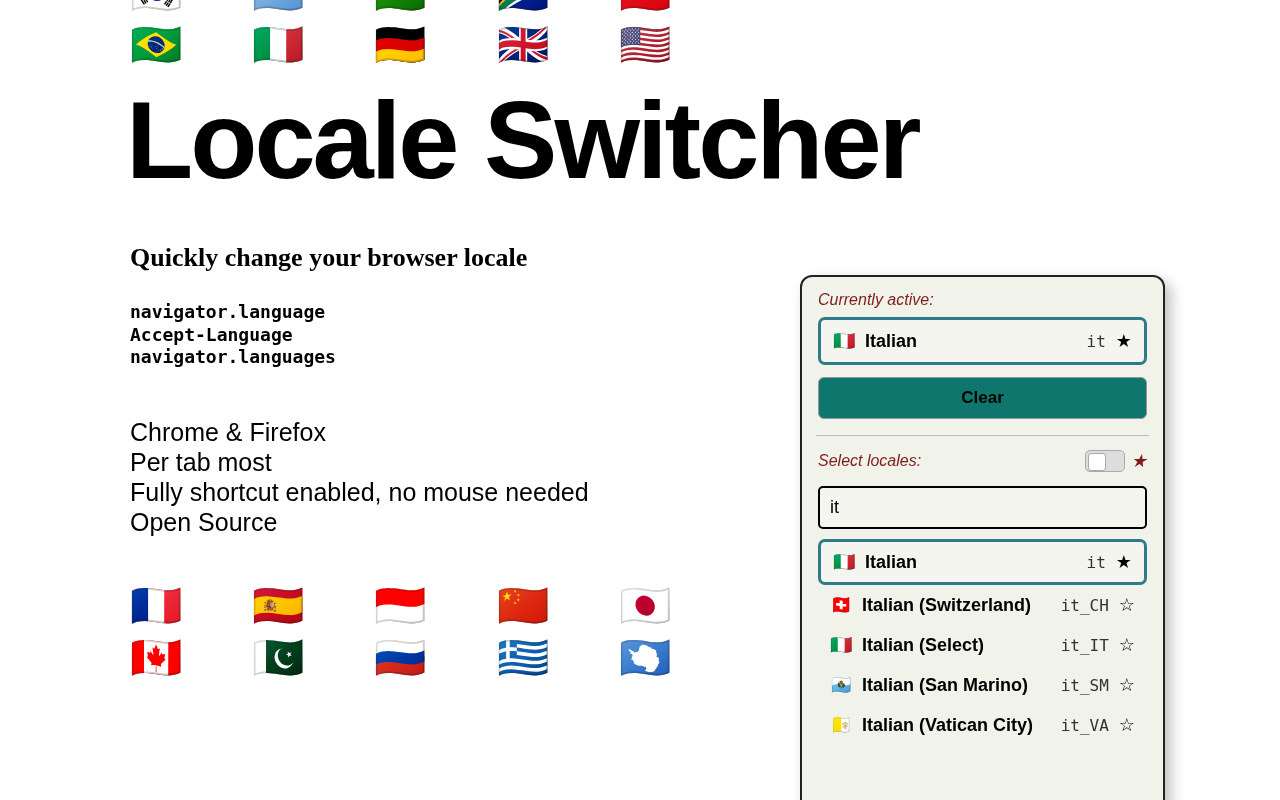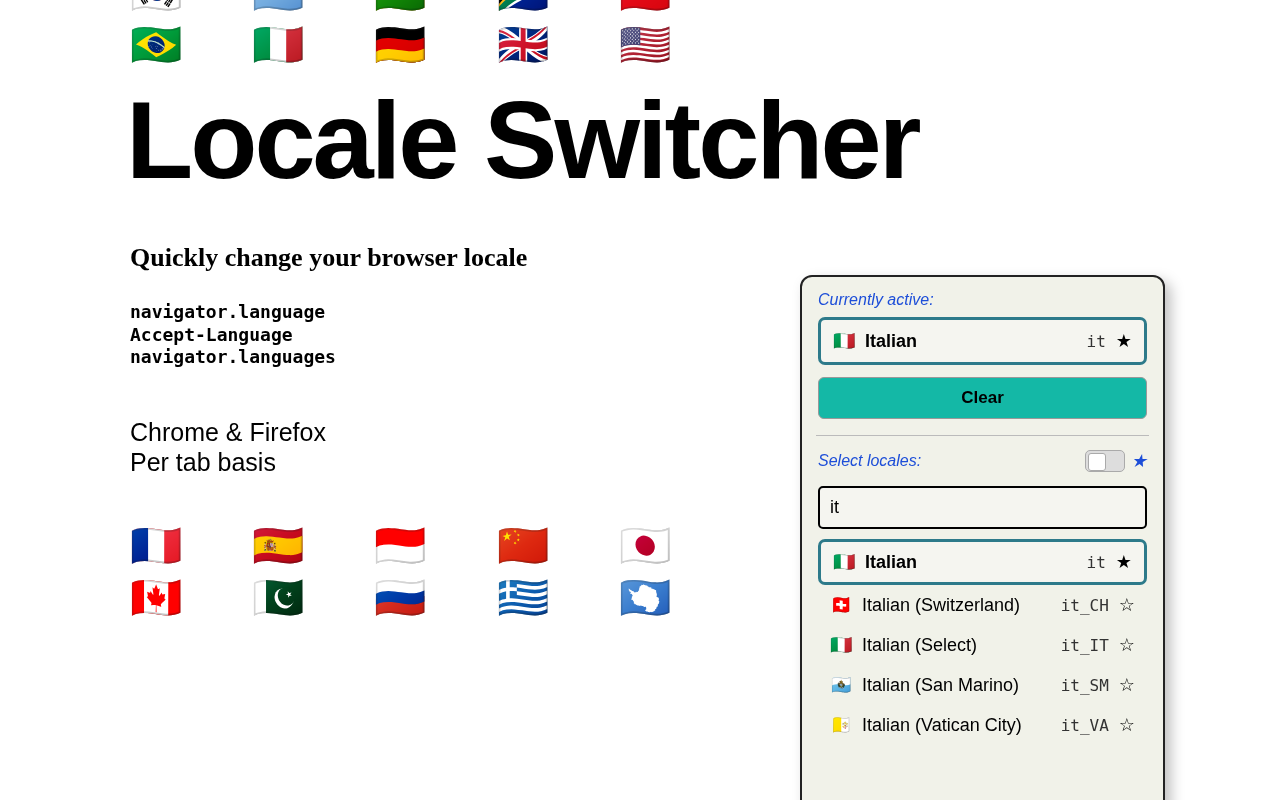--- a/index.html
+++ b/index.html
@@ -61,54 +61,54 @@
     border: 2px solid #222;
     border-radius: 12px;
     padding: 14px 16px 0 16px;
     box-shadow: 6px 6px 14px rgba(0,0,0,0.25);
     height: 540px;
     overflow: hidden;
   }
   .panel-label {
     font-style: italic;
     font-size: 16px;
-    color: #1d4ed8;
+    color: #7f1d1d;
     margin-bottom: 8px;
     display: flex;
     align-items: center;
     justify-content: space-between;
   }
   .locale-item {
     display: flex;
     align-items: center;
     padding: 10px 12px;
     border-radius: 6px;
     font-size: 18px;
     gap: 10px;
   }
   .locale-item.active, .locale-item.highlight {
     background: #f5f5f0;
     border: 3px solid #2d7a8a;
     border-radius: 7px;
   }
   .loc-flag { font-size: 18px; width: 22px; text-align: center; }
   .loc-name { font-weight: 700; flex: 1; }
-  .loc-name.thin { font-weight: 400; }
+  .loc-name.thin { font-weight: 700; }
   .loc-code {
     font-family: Menlo, monospace;
     font-size: 16px;
     color: #333;
   }
   .loc-star { font-size: 18px; }
   .clear-btn {
     display: block;
     width: 100%;
     margin-top: 12px;
     padding: 10px;
-    background: #14b8a6;
+    background: #0f766e;
     border: 1.5px solid #999;
     border-radius: 6px;
     font-size: 17px;
     font-weight: 700;
     cursor: pointer;
   }
   .divider {
     border: none;
     border-top: 1px solid #bbb;
     margin: 16px -2px 14px -2px;
@@ -170,21 +170,23 @@
   </div>
   <h1 class="title">Locale Switcher</h1>
   <div class="tagline">Quickly change your browser locale</div>
   <div class="code-block" id="code-lines">
       <div>navigator.language</div>
       <div>Accept-Language</div>
       <div>navigator.languages</div>
     </div>
   <div class="features" id="feature-lines">
       <div>Chrome &amp; Firefox</div>
-      <div>Per tab basis</div>
+      <div>Per tab most</div>
+      <div>Fully shortcut enabled, no mouse needed</div>
+      <div>Open Source</div>
     </div>
   <div>
     <div class="flag-row bottom-start" id="flags-bot-0">
         <span>🇫🇷</span>
         <span>🇪🇸</span>
         <span>🇮🇩</span>
         <span>🇨🇳</span>
         <span>🇯🇵</span>
       </div>
     <div class="flag-row" id="flags-bot-1">

